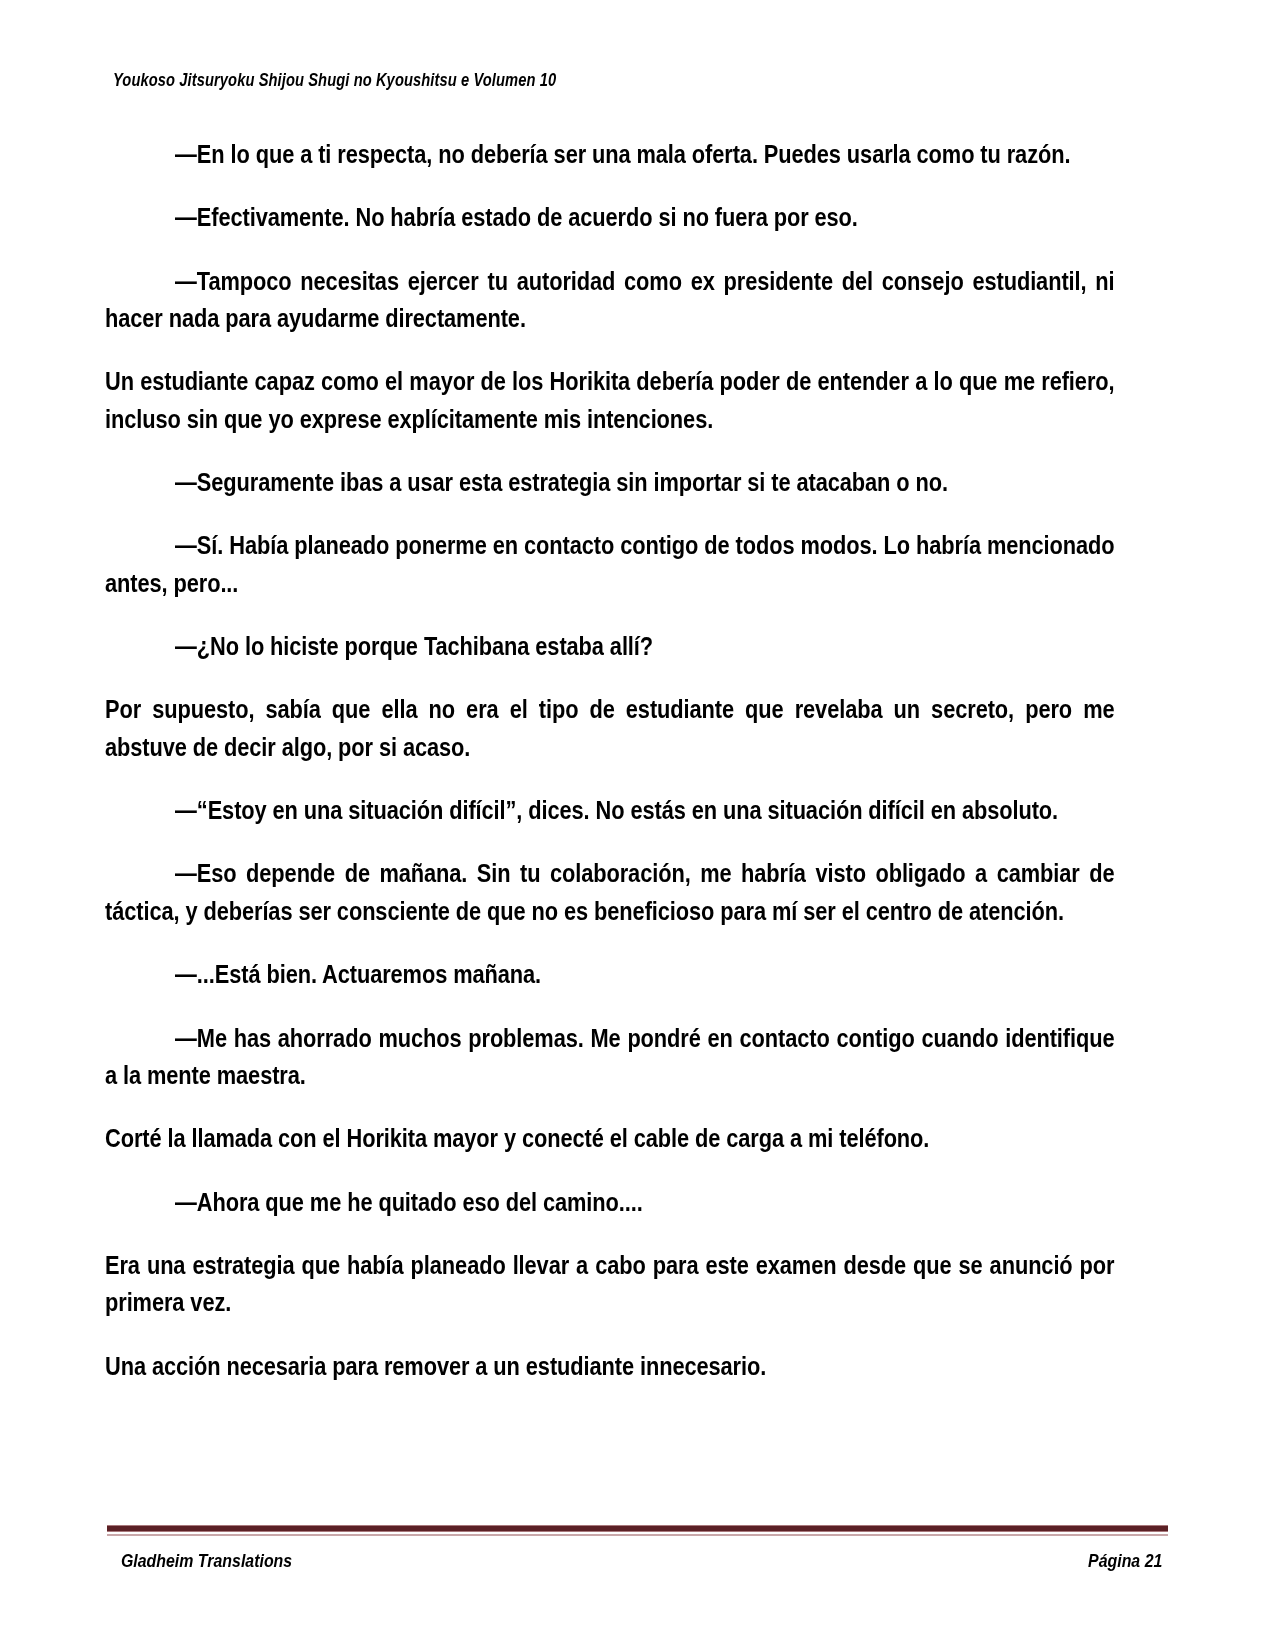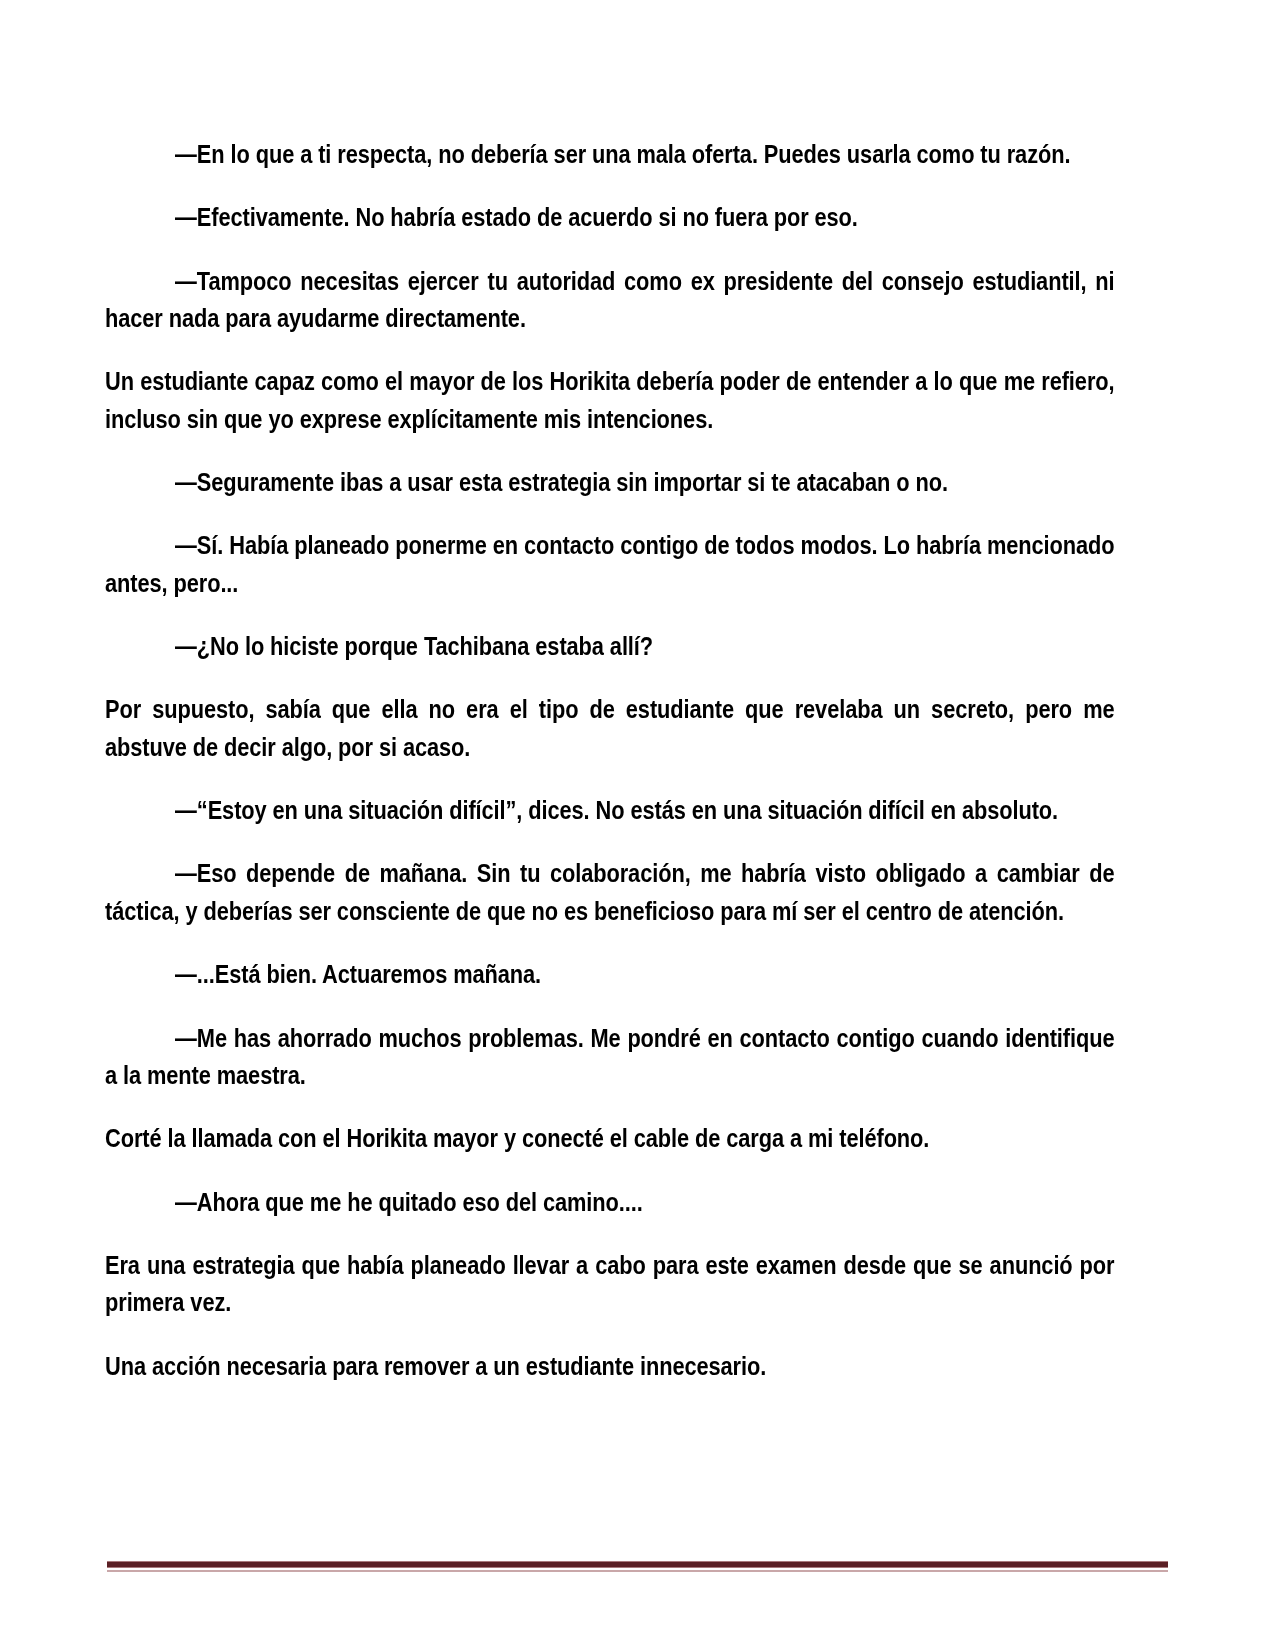--- a/index.html
+++ b/index.html
@@ -104,20 +104,23 @@
   .footer-right {
     transform: scaleX(0.86);
     transform-origin: right baseline;
   }
 </style>
 </head>
 <body>
 
 <div class="page">
 
+  <div class="header">
+    <div class="header-title">Youkoso Jitsuryoku Shijou Shugi no Kyoushitsu e Volumen 10</div>
+  </div>
 
   <div class="body-area">
     <p class="para indent">—En lo que a ti respecta, no debería ser una mala oferta. Puedes usarla como tu razón.</p>
     <p class="para indent">—Efectivamente. No habría estado de acuerdo si no fuera por eso.</p>
     <p class="para indent">—Tampoco necesitas ejercer tu autoridad como ex presidente del consejo estudiantil, ni hacer nada para ayudarme directamente.</p>
     <p class="para">Un estudiante capaz como el mayor de los Horikita debería poder de entender a lo que me refiero, incluso sin que yo exprese explícitamente mis intenciones.</p>
     <p class="para indent">—Seguramente ibas a usar esta estrategia sin importar si te atacaban o no.</p>
     <p class="para indent">—Sí. Había planeado ponerme en contacto contigo de todos modos. Lo habría mencionado antes, pero...</p>
     <p class="para indent">—¿No lo hiciste porque Tachibana estaba allí?</p>
     <p class="para">Por supuesto, sabía que ella no era el tipo de estudiante que revelaba un secreto, pero me abstuve de decir algo, por si acaso.</p>
@@ -127,15 +130,19 @@
     <p class="para indent">—Me has ahorrado muchos problemas. Me pondré en contacto contigo cuando identifique a la mente maestra.</p>
     <p class="para">Corté la llamada con el Horikita mayor y conecté el cable de carga a mi teléfono.</p>
     <p class="para indent">—Ahora que me he quitado eso del camino....</p>
     <p class="para">Era una estrategia que había planeado llevar a cabo para este examen desde que se anunció por primera vez.</p>
     <p class="para last">Una acción necesaria para remover a un estudiante innecesario.</p>
   </div>
 
   <div class="footer">
     <div class="footer-rule-thick"></div>
     <div class="footer-rule-thin"></div>
+    <div class="footer-row">
+      <div class="footer-left">Gladheim Translations</div>
+      <div class="footer-right">Página 21</div>
+    </div>
   </div>
 
 </div>
 
 </body></html>

